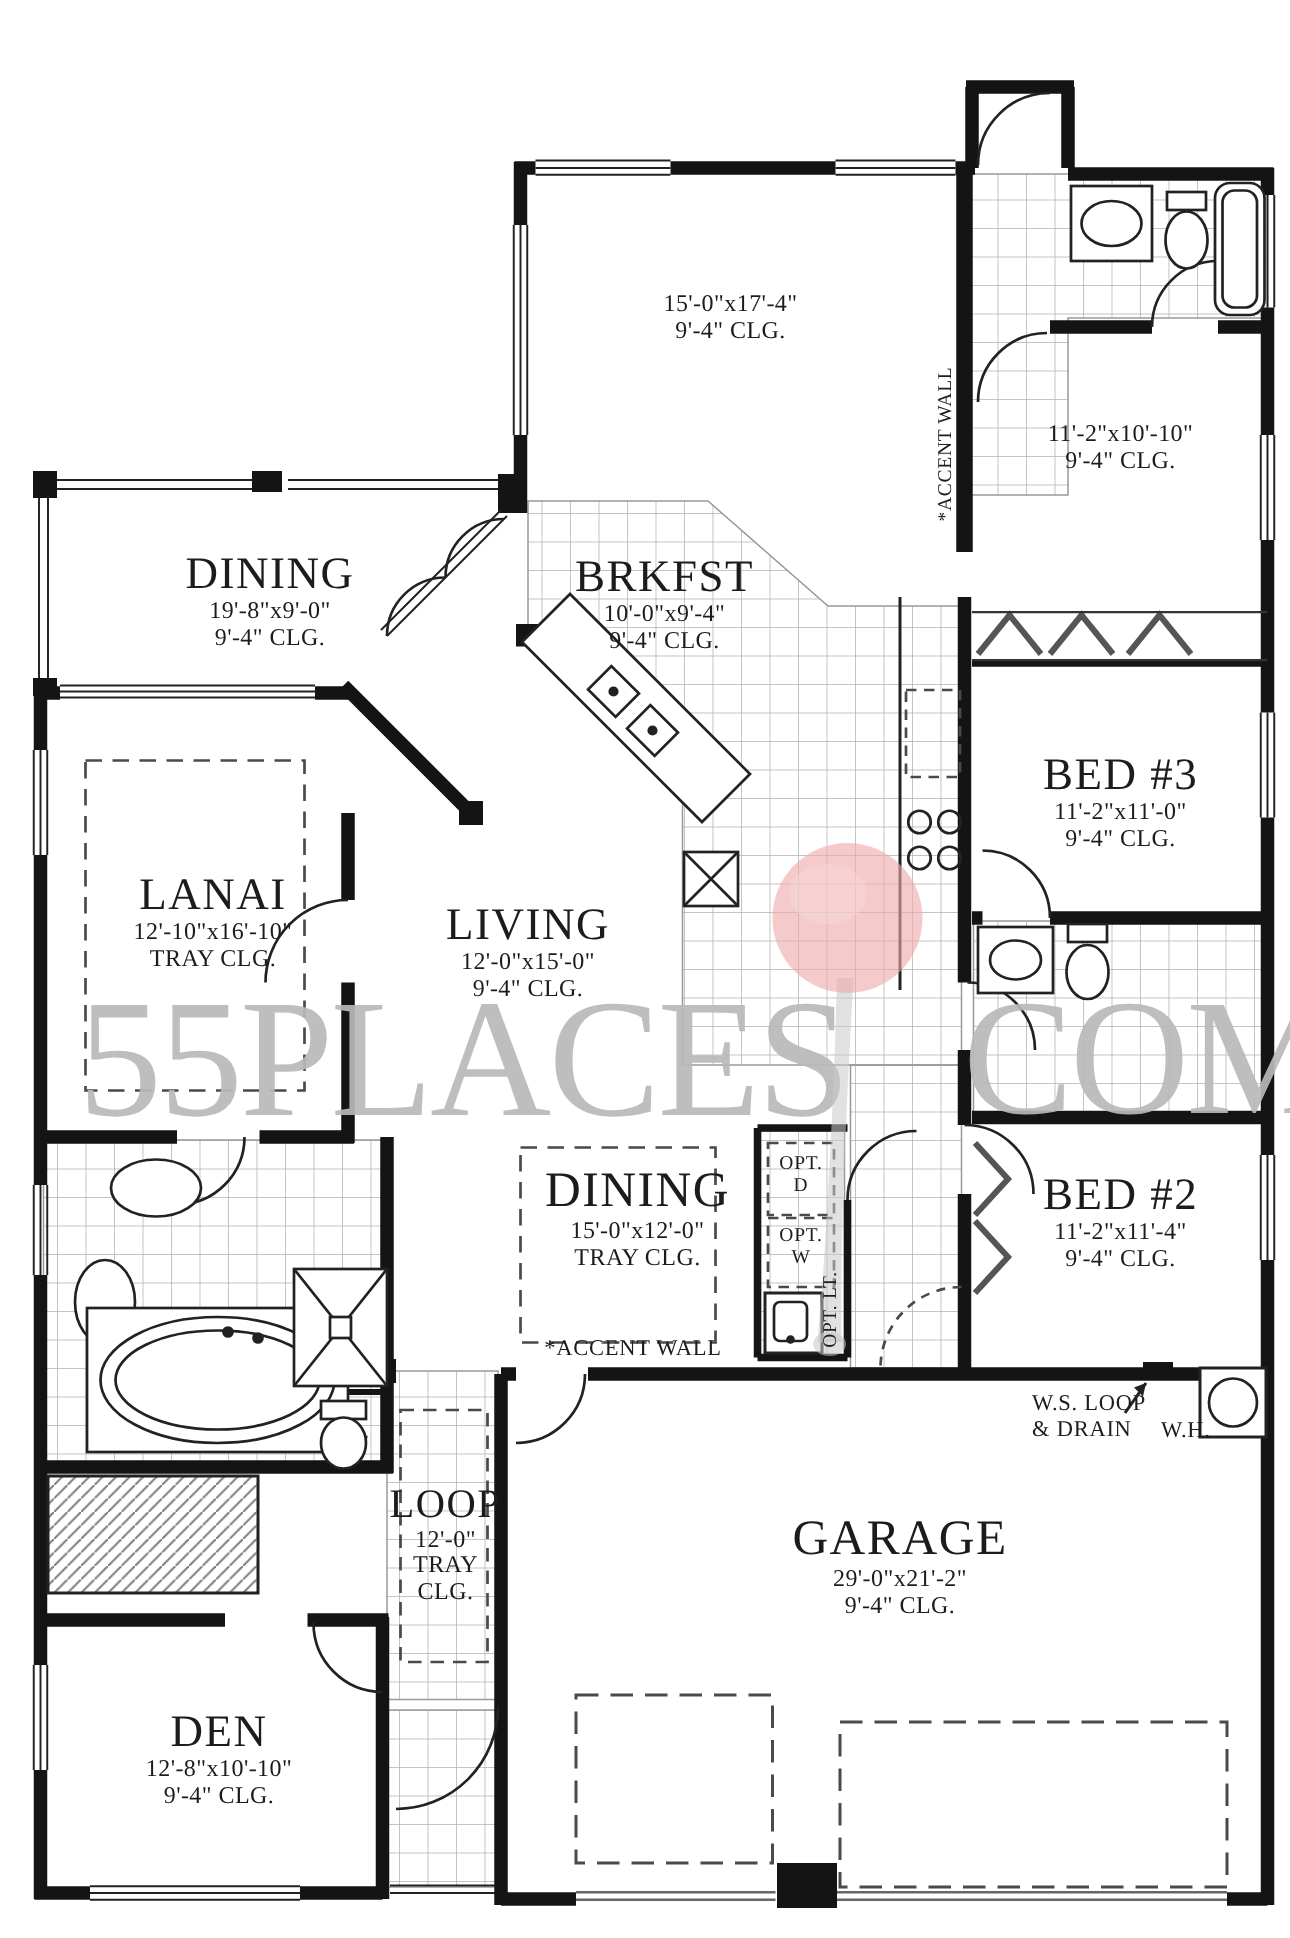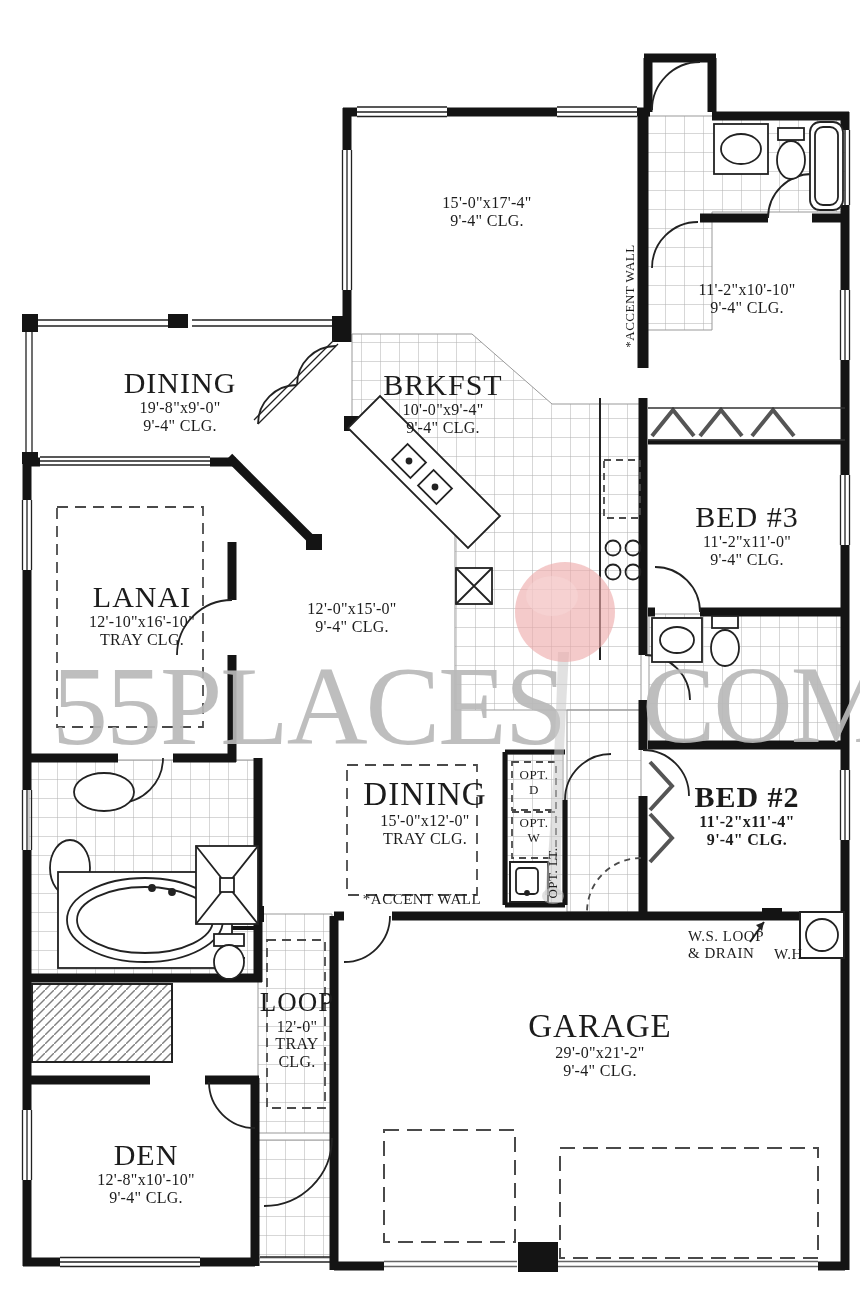--- a/index.html
+++ b/index.html
@@ -289,29 +289,30 @@
       <div class="rname">BED #3</div>
       <div class="rdims">11'-2"x11'-0"</div>
       <div class="rclg">9'-4" CLG.</div>
     </div>
     <div class="room" style="left:42px;top:580px;width:200px;">
       <div class="rname">LANAI</div>
       <div class="rdims">12'-10"x16'-10"</div>
       <div class="rclg">TRAY CLG.</div>
     </div>
     <div class="room" style="left:252px;top:600px;width:200px;">
+      <div class="rname">LIVING</div>
       <div class="rdims">12'-0"x15'-0"</div>
       <div class="rclg">9'-4" CLG.</div>
     </div>
     <div class="room" style="left:325px;top:776px;width:200px;">
       <div class="rname big">DINING</div>
       <div class="rdims">15'-0"x12'-0"</div>
       <div class="rclg">TRAY CLG.</div>
     </div>
-    <div class="room" style="left:647px;top:780px;width:200px;font-weight:bold;">
+    <div class="room" style="left:647px;top:780px;width:200px;">
       <div class="rname">BED #2</div>
       <div class="rdims">11'-2"x11'-4"</div>
       <div class="rclg">9'-4" CLG.</div>
     </div>
     <div class="room narrow" style="left:258px;top:988px;width:78px;">
       <div class="rname" style="font-size:27px;">LOOP</div>
       <div class="rdims">12'-0"</div>
       <div class="rclg">TRAY CLG.</div>
     </div>
     <div class="room" style="left:470px;top:1008px;width:260px;">

